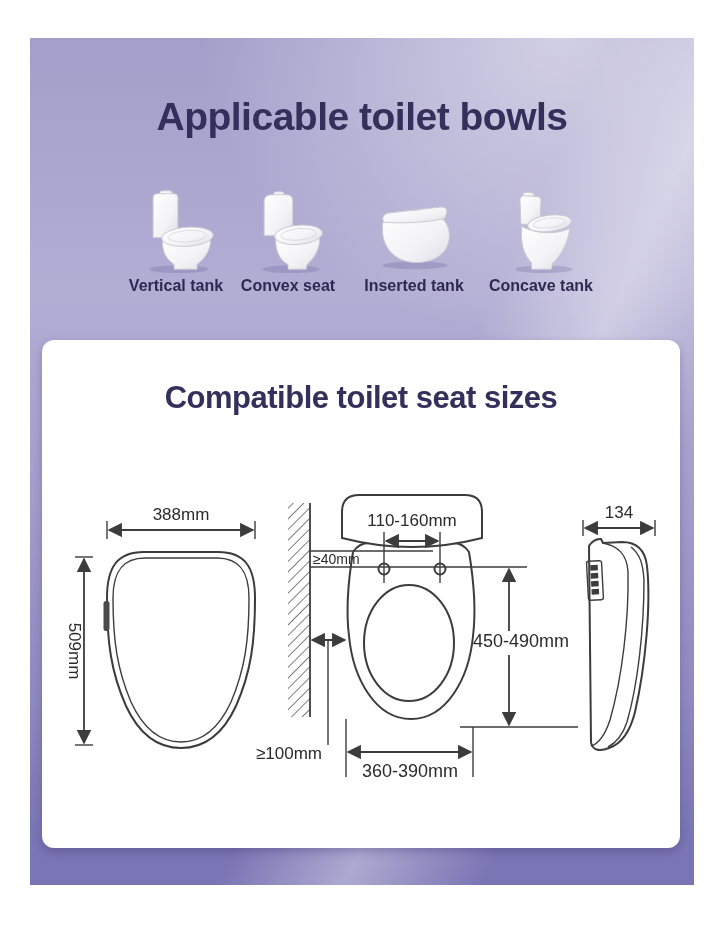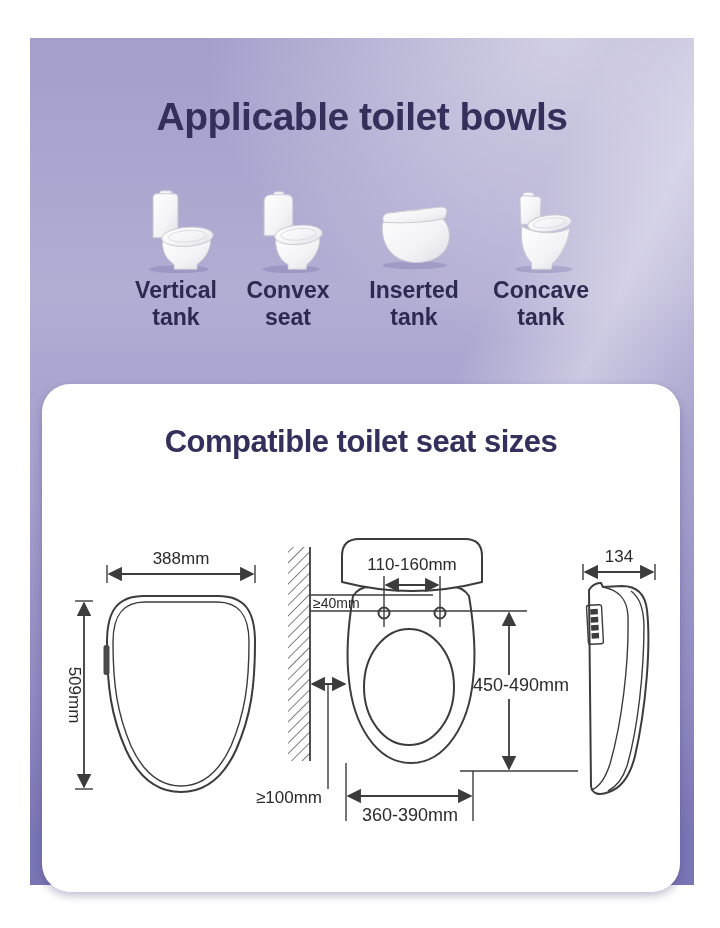--- a/index.html
+++ b/index.html
@@ -7,24 +7,24 @@
         font-family:"Liberation Sans",sans-serif;overflow:hidden;}
   .panel{position:absolute;left:30px;top:38px;width:664px;height:847px;
     background:
       radial-gradient(120% 80% at 80% 0%, rgba(255,255,255,.50), rgba(255,255,255,0) 45%),
       linear-gradient(115deg, rgba(255,255,255,0) 55%, rgba(255,255,255,.38) 67%, rgba(255,255,255,0) 80%),
       linear-gradient(180deg, var(--panel-top,#a49fca) 0%, #b2add3 30%, #a29dcb 55%, #8e89bf 78%, var(--panel-bottom,#7a75b4) 94%);}
   .main-title{position:absolute;top:57px;left:0;width:100%;text-align:center;
     font-size:39px;font-weight:800;letter-spacing:-.5px;color:var(--title,#34305c);}
   .toilet-fig{position:absolute;top:150px;width:124px;text-align:center;}
   .toilet-fig svg{display:block;margin:0 auto;}
-  .toilet-label{margin-top:3px;font-size:23px;font-weight:600;color:var(--label,#2d2a52);}
+  .toilet-label{margin-top:3px;font-size:16px;font-weight:600;color:var(--label,#2d2a52);}
   .card{position:absolute;left:12px;top:302px;width:638px;height:508px;
-    background:var(--card-bg,#ffffff);border-radius:28px;
-    box-shadow:0 4px 8px rgba(55,50,105,.30);margin-top:44px;}
+    background:var(--card-bg,#ffffff);border-radius:12px;
+    box-shadow:0 4px 8px rgba(55,50,105,.30);}
   .card-title{position:absolute;top:40px;left:0;width:100%;text-align:center;
     font-size:31px;font-weight:800;letter-spacing:-.5px;color:var(--title,#34305c);}
   .diagram{position:absolute;left:0;top:0;width:638px;height:508px;}
   
   .ln{stroke:var(--line,#3c3c3c);fill:none;stroke-width:1.8;}
   .lnthin{stroke:var(--line,#3c3c3c);fill:none;stroke-width:1.4;}
   .shape{stroke:var(--line,#3c3c3c);fill:#ffffff;stroke-width:2;}
   .shapenf{stroke:var(--line,#3c3c3c);fill:none;stroke-width:2;}
   .dtx{fill:var(--dim-text,#2b2b2b);font-family:"Liberation Sans",sans-serif;font-size:17px;}
   .dtx-big{font-size:18px;}

